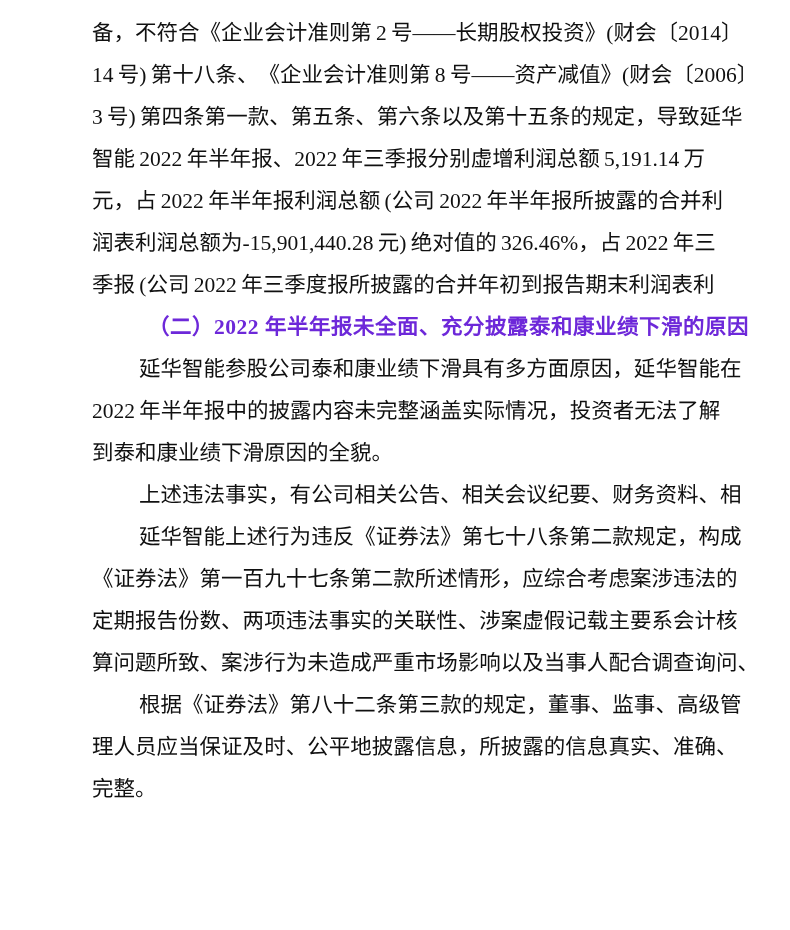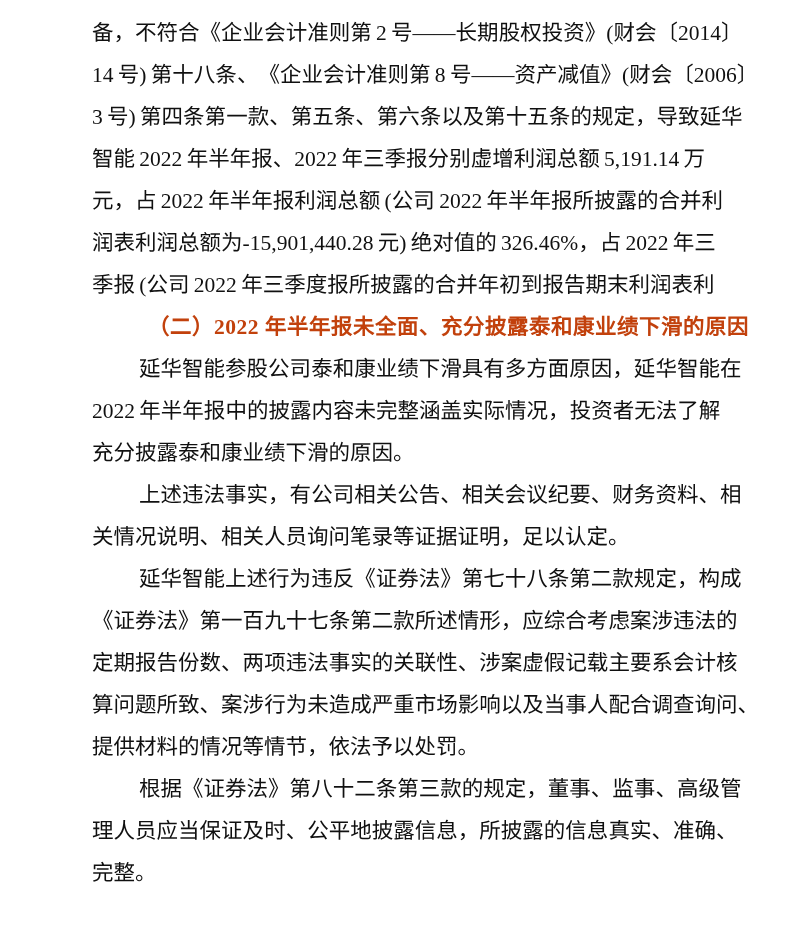--- a/index.html
+++ b/index.html
@@ -57,21 +57,21 @@
     width: 559px;
   }
   .heading {
     display: block;
     width: 606px;
     height: 42px;
     line-height: 42px;
     font-family: "Liberation Serif", "DejaVu Serif", serif;
     font-size: 21.5px;
     font-weight: bold;
-    color: #c2410c;
+    color: #6d28d9;
     padding-left: 56px;
     box-sizing: border-box;
     white-space: nowrap;
     letter-spacing: 0.5px;
   }
 </style>
 </head>
 <body>
 
 <div class="page">
@@ -418,21 +418,21 @@
           <span>况</span>
           <span>，</span>
           <span>投</span>
           <span>资</span>
           <span>者</span>
           <span>无</span>
           <span>法</span>
           <span>了</span>
           <span>解</span>
         </div>
-        <div class="line">充分披露泰和康业绩下滑的原因。</div>
+        <div class="line">到泰和康业绩下滑原因的全貌。</div>
       </div>
       <div class="para">
         <div class="line justify indent">
           <span>上</span>
           <span>述</span>
           <span>违</span>
           <span>法</span>
           <span>事</span>
           <span>实</span>
           <span>，</span>
@@ -451,21 +451,20 @@
           <span>纪</span>
           <span>要</span>
           <span>、</span>
           <span>财</span>
           <span>务</span>
           <span>资</span>
           <span>料</span>
           <span>、</span>
           <span>相</span>
         </div>
-        <div class="line">关情况说明、相关人员询问笔录等证据证明，足以认定。</div>
       </div>
       <div class="para">
         <div class="line justify indent">
           <span>延</span>
           <span>华</span>
           <span>智</span>
           <span>能</span>
           <span>上</span>
           <span>述</span>
           <span>行</span>
@@ -581,21 +580,20 @@
           <span>事</span>
           <span>人</span>
           <span>配</span>
           <span>合</span>
           <span>调</span>
           <span>查</span>
           <span>询</span>
           <span>问</span>
           <span>、</span>
         </div>
-        <div class="line">提供材料的情况等情节，依法予以处罚。</div>
       </div>
       <div class="para">
         <div class="line justify indent">
           <span>根</span>
           <span>据</span>
           <span>《</span>
           <span>证</span>
           <span>券</span>
           <span>法</span>
           <span>》</span>

